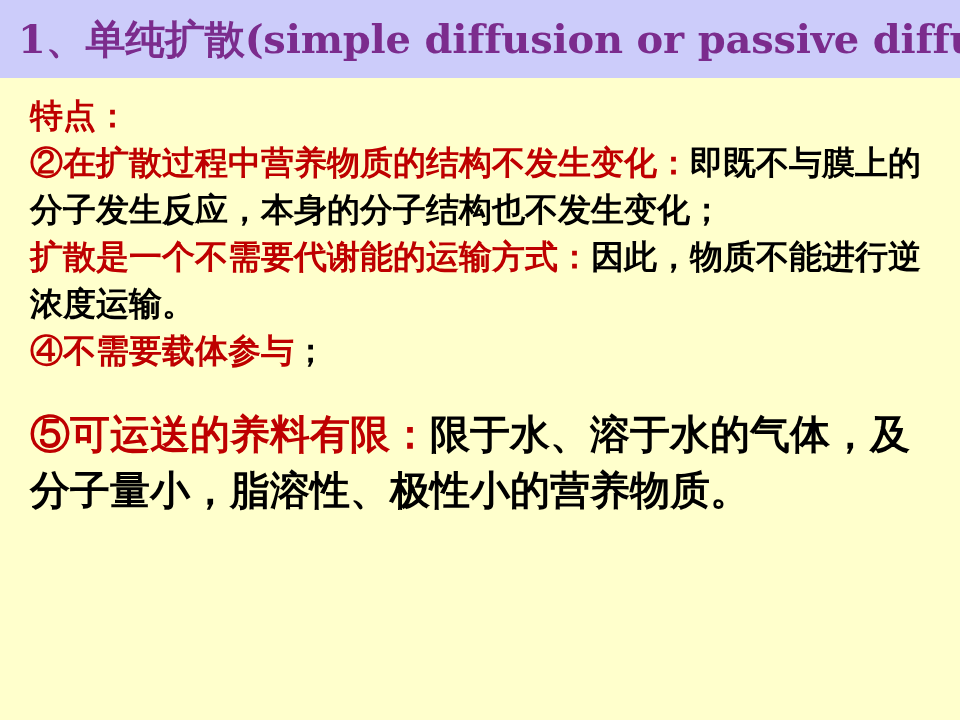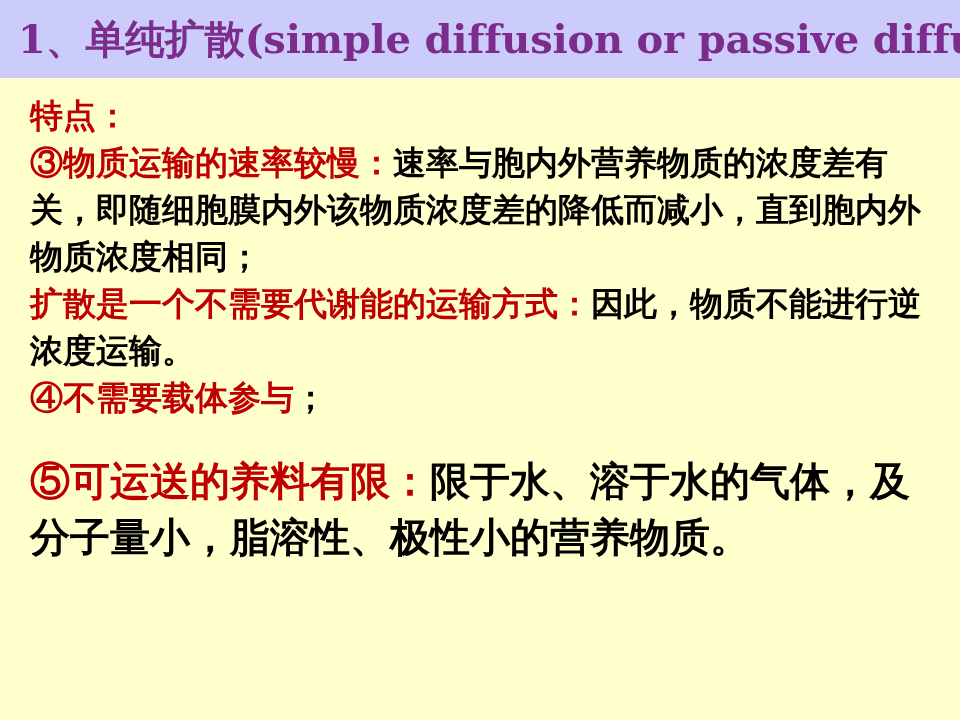--- a/index.html
+++ b/index.html
@@ -99,24 +99,24 @@
     <h1 id="slide-title">1、单纯扩散(simple  diffusion or passive diffusion)</h1>
   </div>
 
   <div id="body-area">
 
     <p class="para">
       <span class="red">特点：</span>
     </p>
 
 
+    <p class="para">
+      <span class="red"> </span><span class="red">②</span><span class="red">在扩散过程中营养物质的结构不发生变化</span><span class="red">：</span><span class="black">即既不与膜上的分子发生反应，本身的分子结构也不发生变化；</span>
+    </p>
 
-    <p class="para">
-      <span class="red"> </span><span class="red">③</span><span class="red">物质运输的速率较慢</span><span class="red">：</span><span class="black">速率与胞内外营养物质的浓度差有关，即随细胞膜内外该物质浓度差的降低而减小，直到胞内外物质浓度相同；</span>
-    </p>
 
     <p class="para">
       <span class="red"> </span><span class="red">扩散是一个不需要代谢能的运输方式</span><span class="red">：</span><span class="black">因此，物质不能进行逆浓度运输。</span>
     </p>
 
     <p class="para">
       <span class="red">④</span><span class="red">不需要载体参与</span><span class="black">；</span>
     </p>
 
     <p class="para big">

